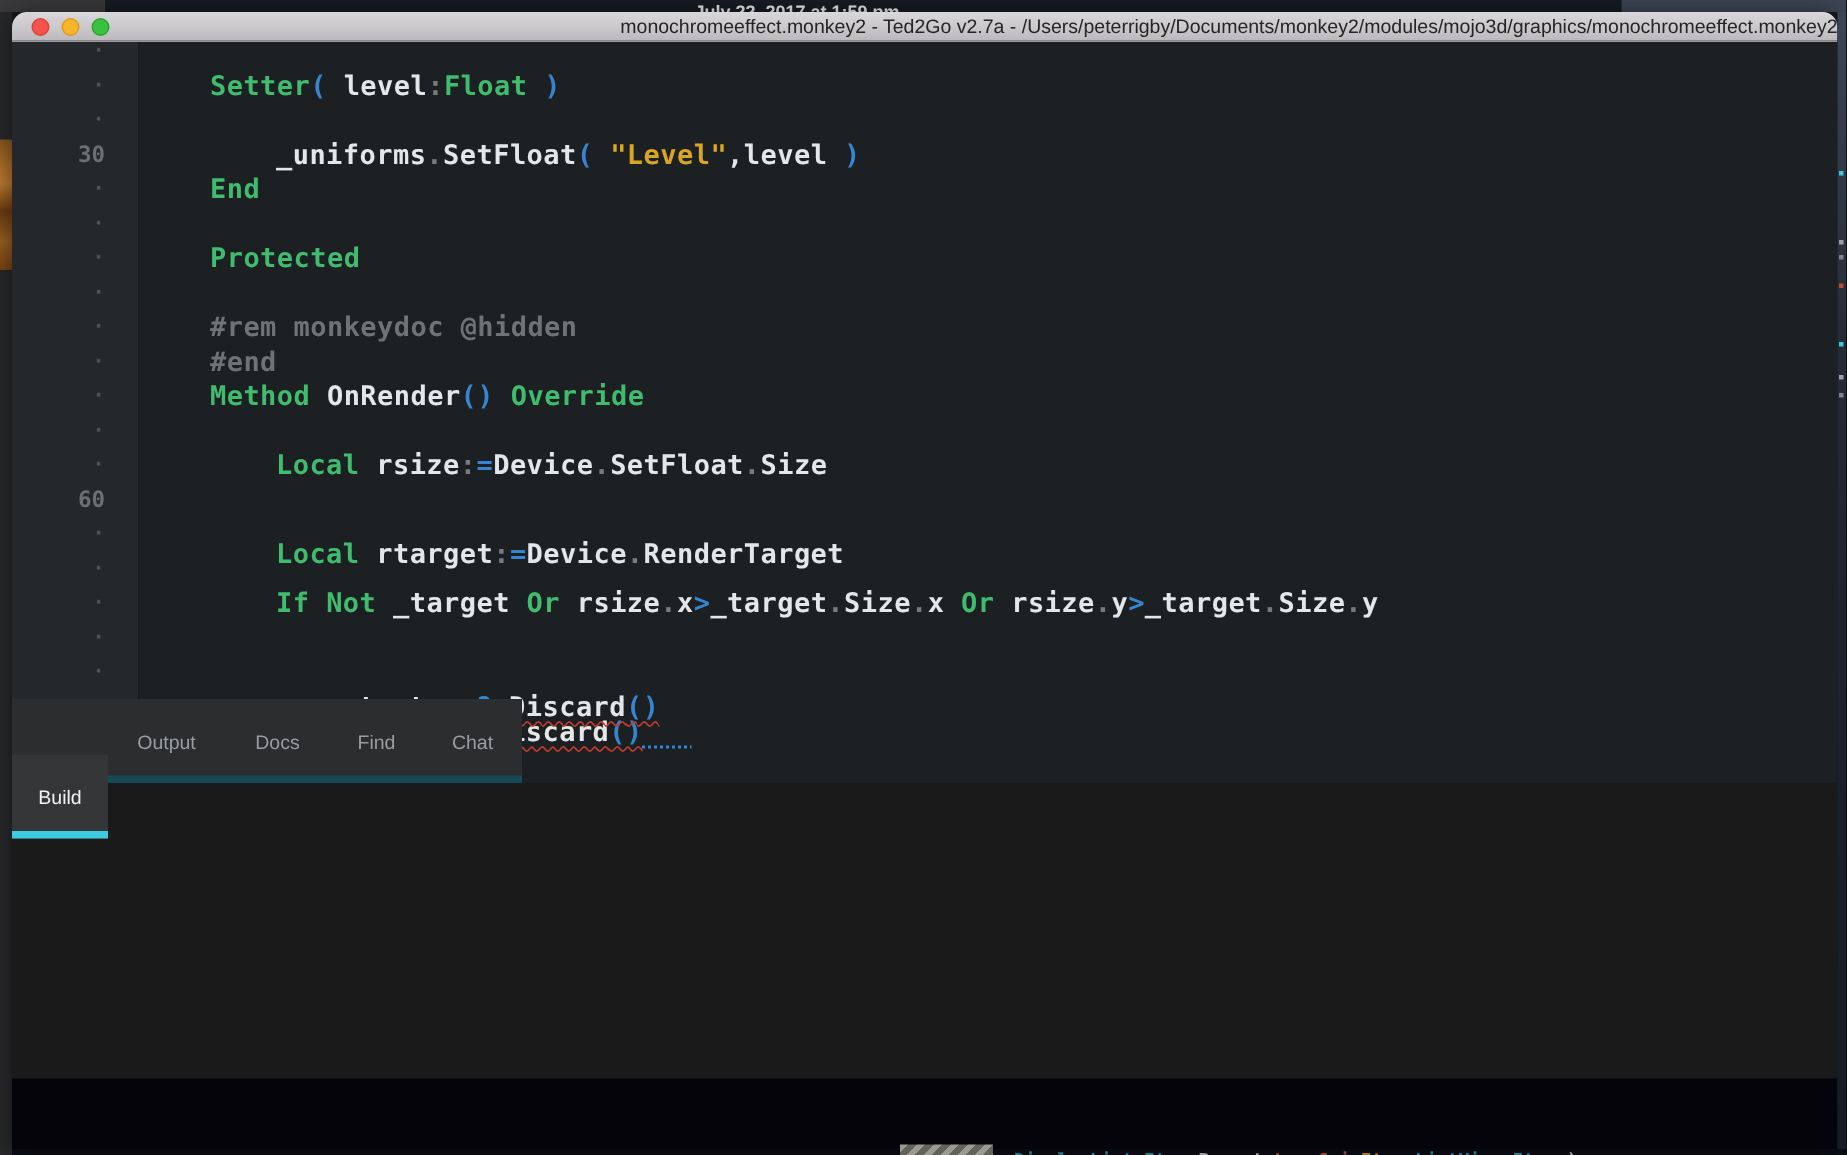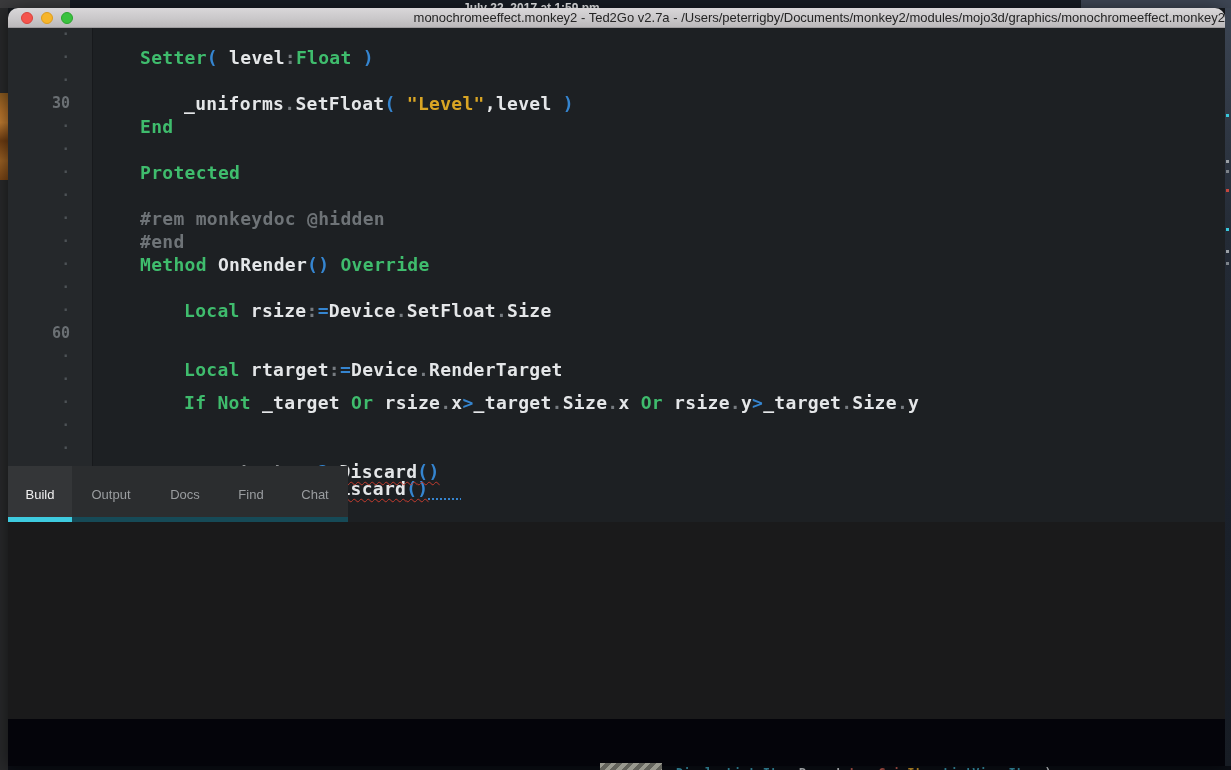--- a/index.html
+++ b/index.html
@@ -60,21 +60,21 @@
     text-decoration-color:#c33b2e; text-decoration-thickness:1px; text-underline-offset:3px; }
   .u-blue{ text-decoration-line:underline; text-decoration-style:dotted;
     text-decoration-color:#3585d0; text-decoration-thickness:2px; text-underline-offset:3px; }
 
   
   .tabbar{ position:absolute; left:0; top:458px; width:340px; height:56px;
     background:#2b2d2f; z-index:5; display:flex; }
   .tab{ position:relative; height:100%; display:flex; align-items:center; justify-content:center;
     font:13px "Liberation Sans", sans-serif; color:#9a9da0; cursor:default; }
   .tab::after{ content:""; position:absolute; left:0; right:0; bottom:0; height:5px; background:#164a57; }
-  .tab.active{ background:#343638; color:#f1f1f1; }
+  .tab.active{ background:#343638; color:#f1f1f1;margin-top:37px; }
   .tab.active::after{ background:#3ecbdf; }
   .build-panel{ position:absolute; left:0; top:514px; width:100%; height:197px;
     background:#1a1a1b; z-index:4; }
   .black-panel{ position:absolute; left:0; top:711px; width:100%; height:47px;
     background:#04040a; z-index:4; }
   .f-teal{color:#3b9db5} .f-white{color:#cfd2d5} .f-blue{color:#3585d0}
   .f-red{color:#c05a50} .f-orange{color:#d79d2c}
 </style>
 </head>
 <body>

